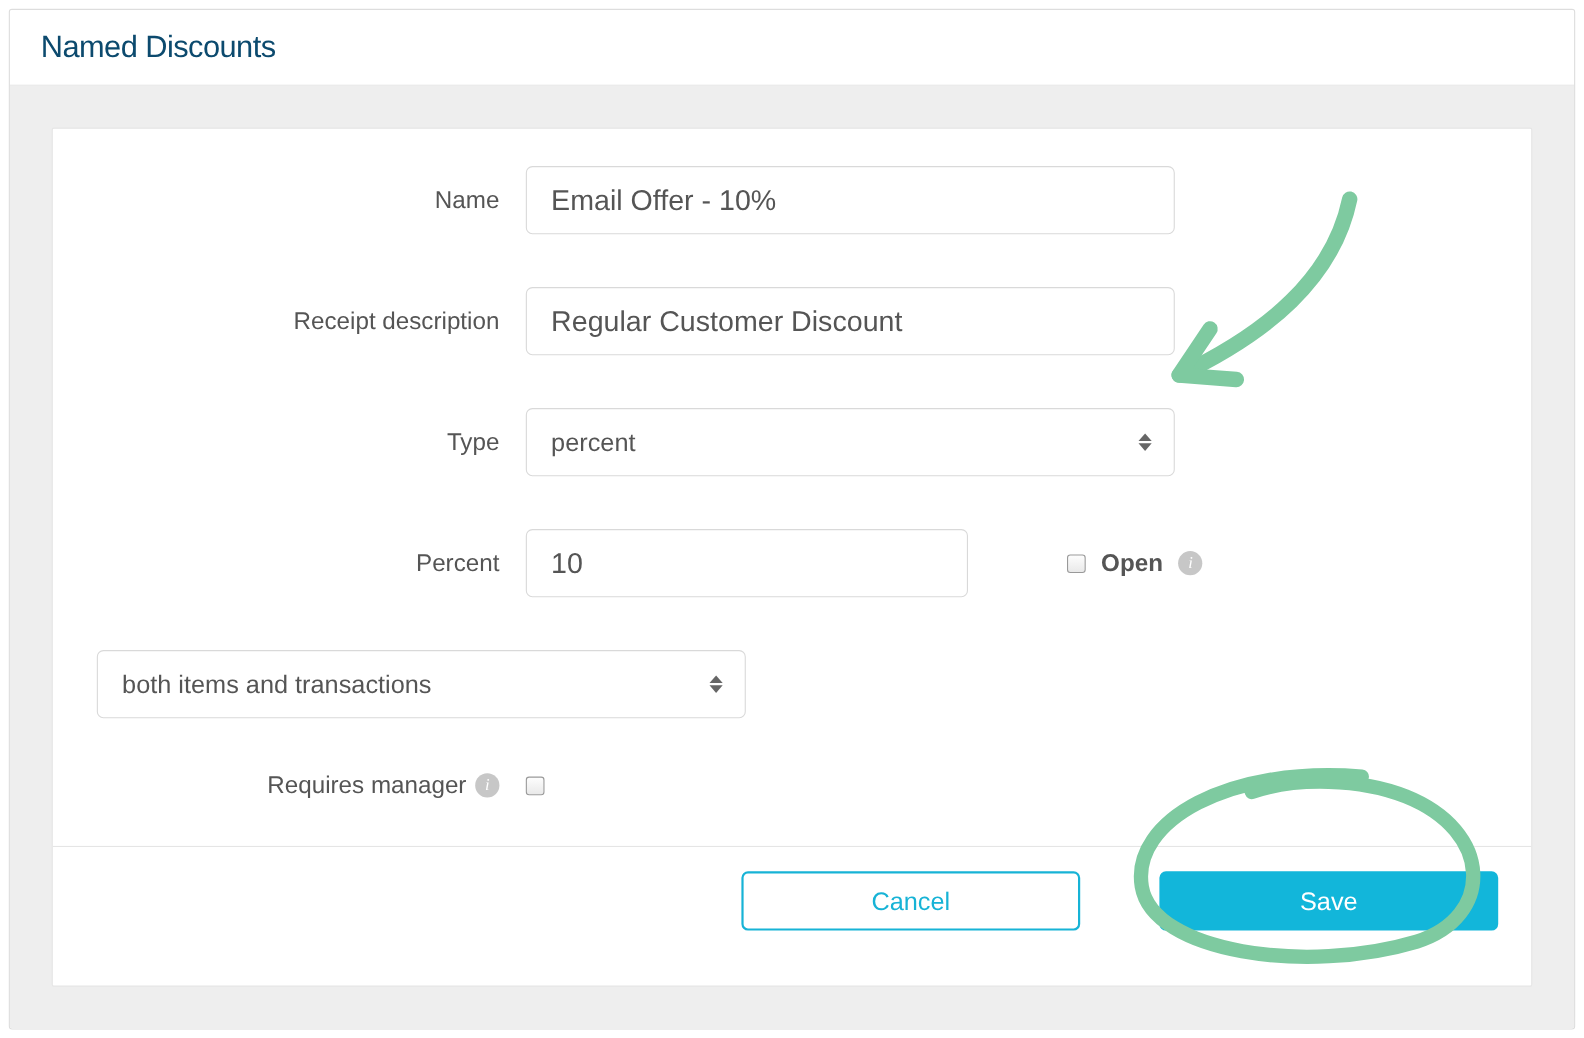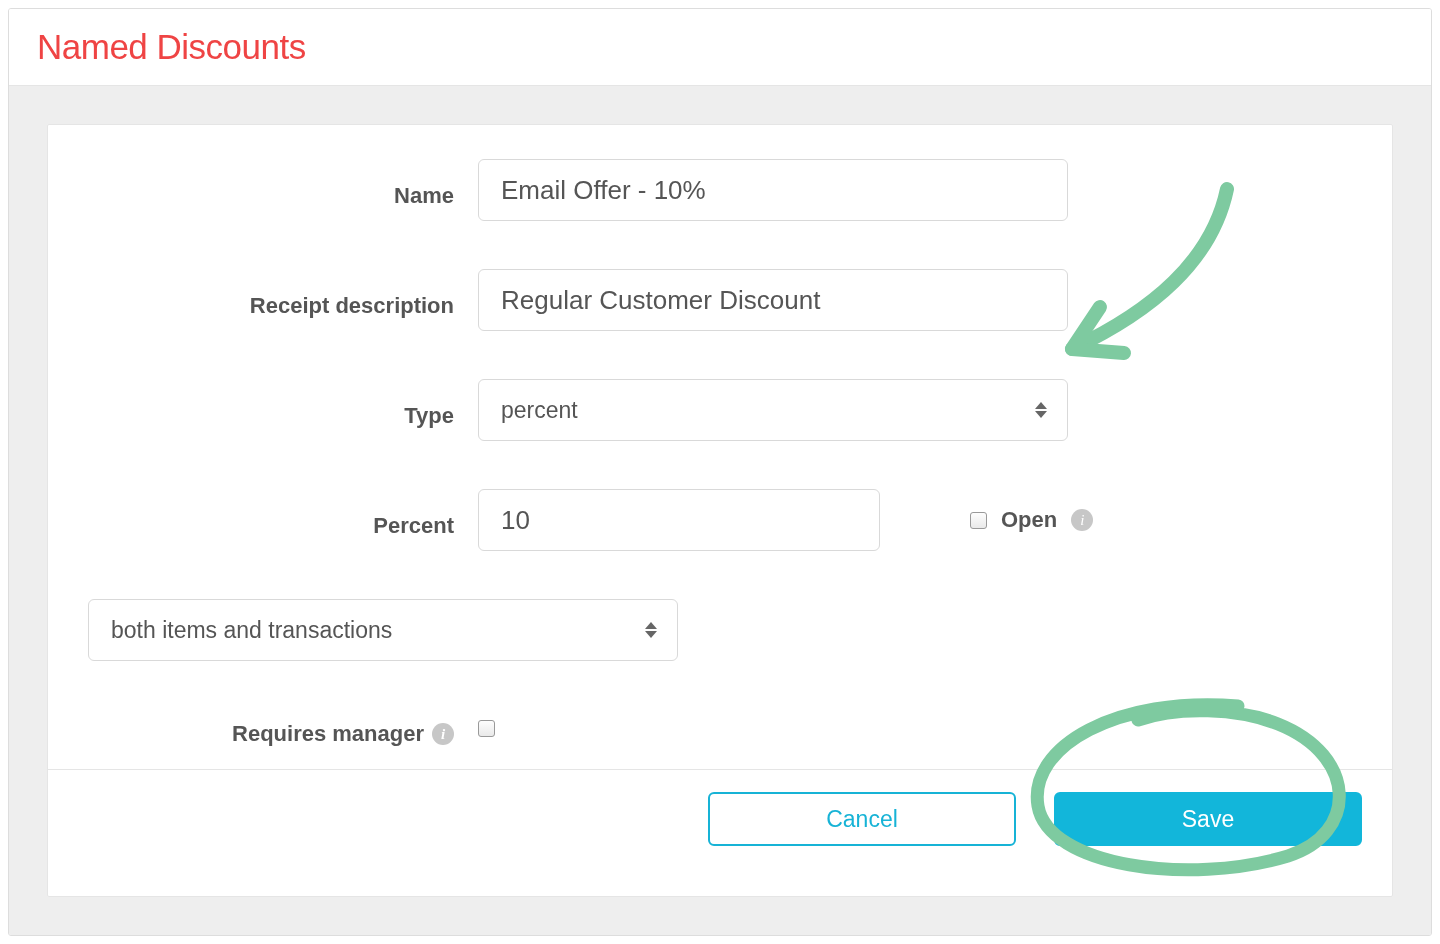--- a/index.html
+++ b/index.html
@@ -24,23 +24,23 @@
     display: flex;
     flex-direction: column;
   }
   .title-bar {
     padding: 18px 28px 18px 28px;
     border-bottom: 1px solid #e5e5e5;
     background: #fff;
   }
   .title-bar h1 {
     margin: 0;
-    font-size: 35px;
-    font-weight: 300;
-    color: #ef4444;
+    font-size: 28px;
+    font-weight: 300;
+    color: #0c4a6e;
     letter-spacing: -0.5px;
   }
   .body-area {
     flex: 1;
     background: #eeeeee;
     padding: 38px 38px;
   }
   .card {
     background: #fff;
     border: 1px solid #e5e5e5;
@@ -57,26 +57,25 @@
     align-items: center;
     margin-bottom: 48px;
   }
   .form-row:last-of-type { margin-bottom: 26px; }
   .lbl {
     width: 390px;
     text-align: right;
     padding-right: 24px;
     font-size: 22px;
     color: #555;
-    font-weight: 700;
+    font-weight: 400;
     display: flex;
     justify-content: flex-end;
     align-items: center;
     gap: 8px;
-    margin-top: 12px;
   }
   .ctl {
     flex: 1;
     display: flex;
     align-items: center;
     gap: 90px;
   }
   .txt-input {
     width: 590px;
     height: 62px;
@@ -150,21 +149,21 @@
     font-size: 15px;
     line-height: 22px;
     text-align: center;
     display: inline-block;
   }
   .footer {
     border-top: 1px solid #e5e5e5;
     padding: 22px 30px;
     display: flex;
     justify-content: flex-end;
-    gap: 38px;
+    gap: 72px;
     position: absolute;
     left: 0; right: 0; bottom: 28px;
   }
   .btn {
     width: 308px;
     height: 54px;
     border-radius: 6px;
     font-size: 23px;
     display: flex;
     align-items: center;

